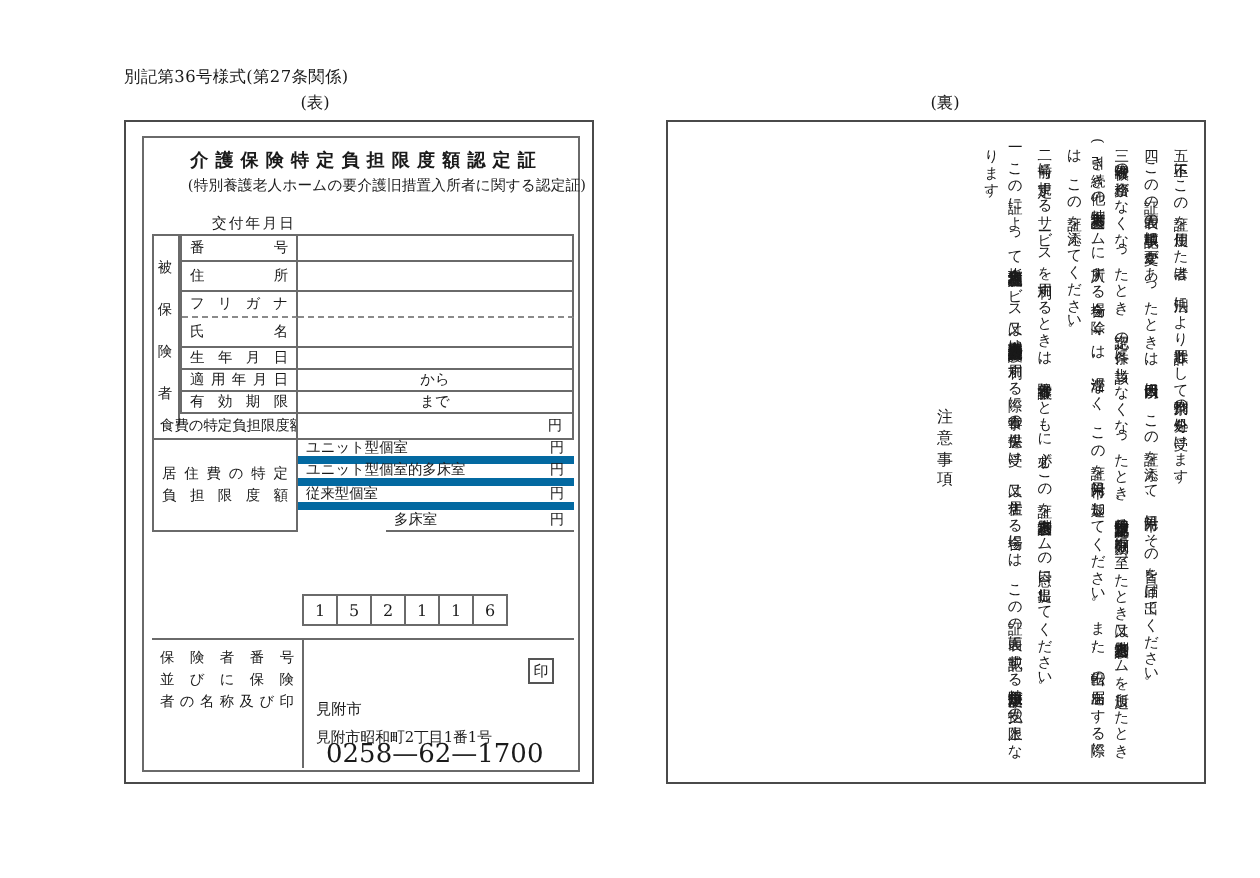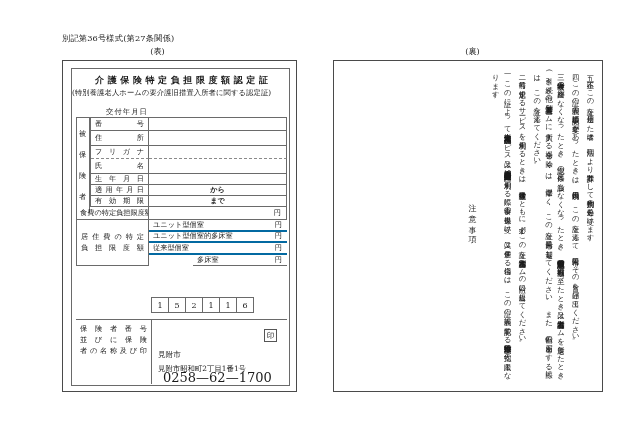--- a/index.html
+++ b/index.html
@@ -43,22 +43,22 @@
   .cert-title {
     position: absolute; left: 0; top: 5px; width: 219px;
     text-align: center;
     font-size: 9px;
     letter-spacing: 3.6px;
     text-indent: 3.6px;
     white-space: nowrap;
     font-weight: bold;
   }
   .cert-subtitle {
-    position: absolute; left: 0; top: 19px; width: 219px;
-    text-align: left;
+    position: absolute; left: 12px; top: 19px; width: 219px;
+    text-align: center;
     font-size: 7.3px;
     letter-spacing: 0.1px;
     white-space: nowrap;
   }
 
   .issue-date {
     position: absolute; left: 34px; top: 38px;
     font-size: 7.3px; letter-spacing: 1.1px; white-space: nowrap;
   }
 
@@ -89,21 +89,21 @@
     font-size: 7.2px;
   }
   .lbl {
     width: 58px;
     justify-content: space-between;
     padding: 0 4px;
   }
   .lbl span { display: inline-block; }
   .val { flex: 1; padding: 0 4px; justify-content: flex-end; }
   .val.right { justify-content: flex-end; }
-  .val.center { justify-content: center; font-weight: bold; }
+  .val.center { justify-content: center; }
 
   .h13 { height: 13px; }
   .h15 { height: 15px; }
   .h11 { height: 11px; }
 
   
   .insured-vlabel {
     position: absolute; left: 4px; top: 48px;
     width: 14px; height: 96px;
     border-right: 1px solid #6a6a6a;
@@ -120,21 +120,21 @@
     border-right: 1px solid #6a6a6a;
     border-bottom: 1px solid #6a6a6a;
     font-size: 7.2px;
   }
   .fee-label-2 div { display: flex; justify-content: space-between; line-height: 1.45; }
   .fee-label-2 div span { display: inline-block; }
 
   .sub-list { flex: 1; display: flex; flex-direction: column; }
   .sub-row {
     display: flex; height: 11.5px; align-items: center;
-    border-bottom: 2px solid #0369a1;
+    border-bottom: 4px solid #0369a1;
     font-size: 7.2px;
   }
   .sub-row:last-child { border-bottom: 1px solid #6a6a6a; margin-left: 44px; }
   .sub-row .nm { flex: 1; padding-left: 4px; white-space: nowrap; }
   .sub-row .yen { padding-right: 5px; }
 
   
   .numbox-area {
     position: absolute; left: 80px; top: 228px;
     display: flex;

